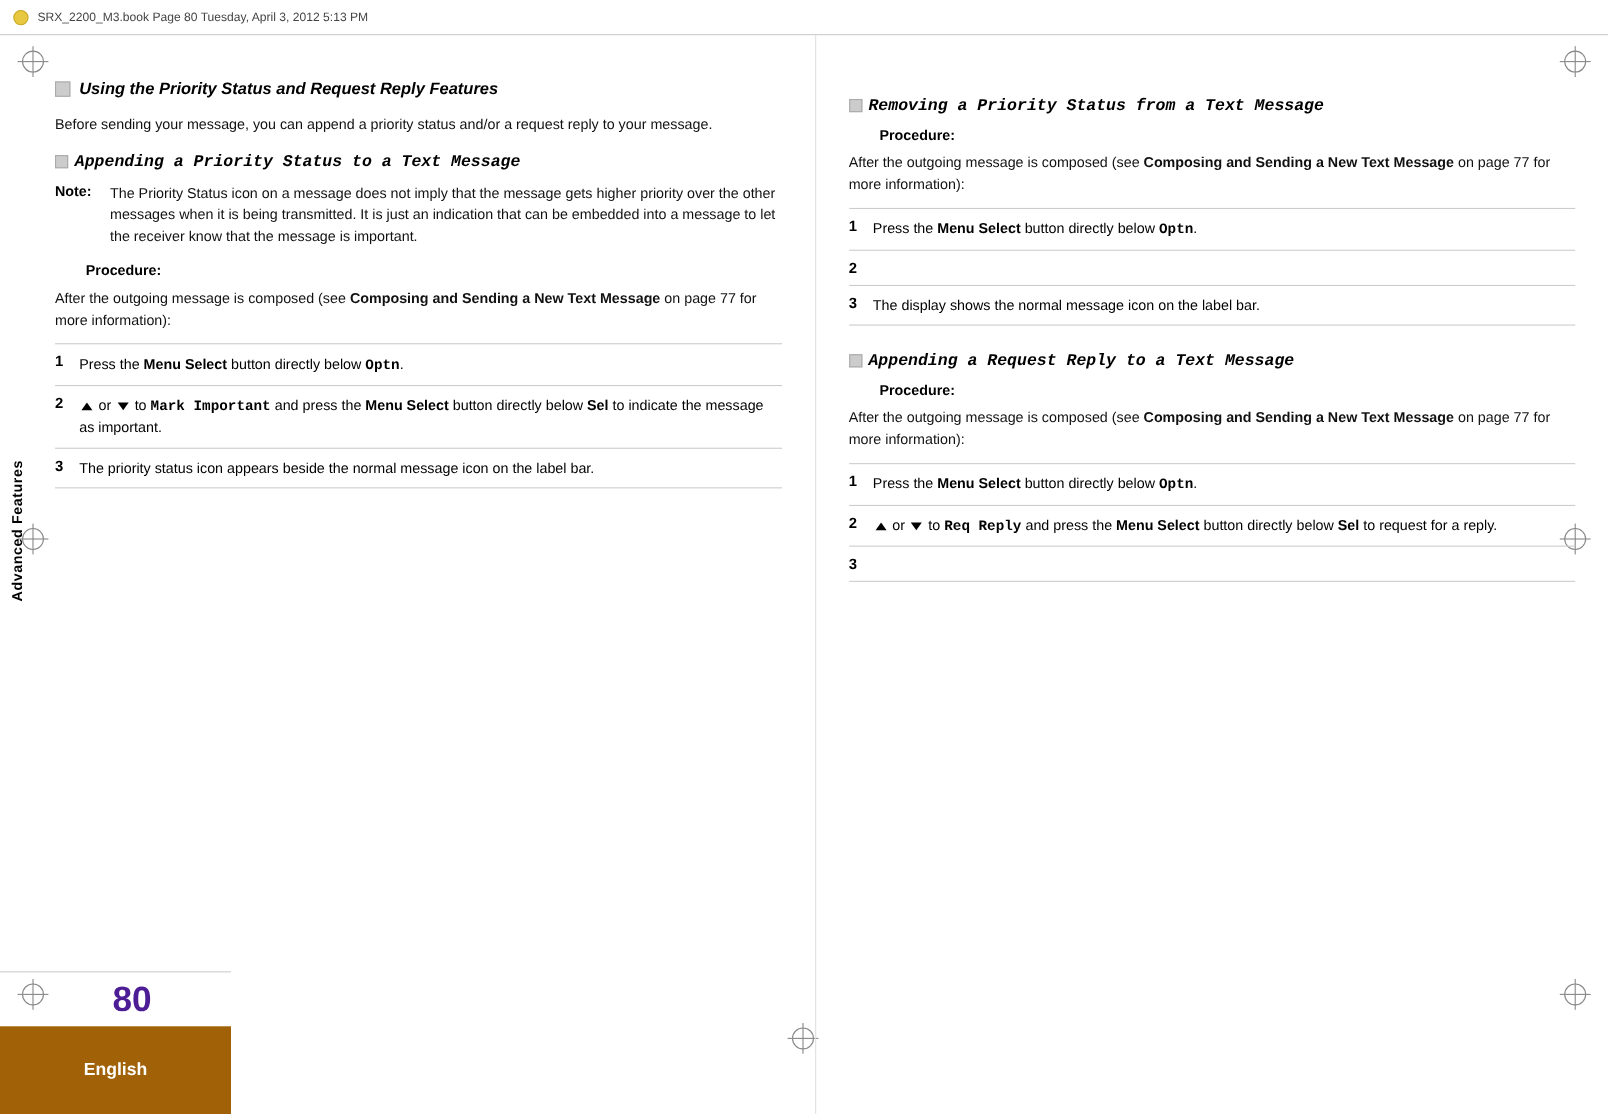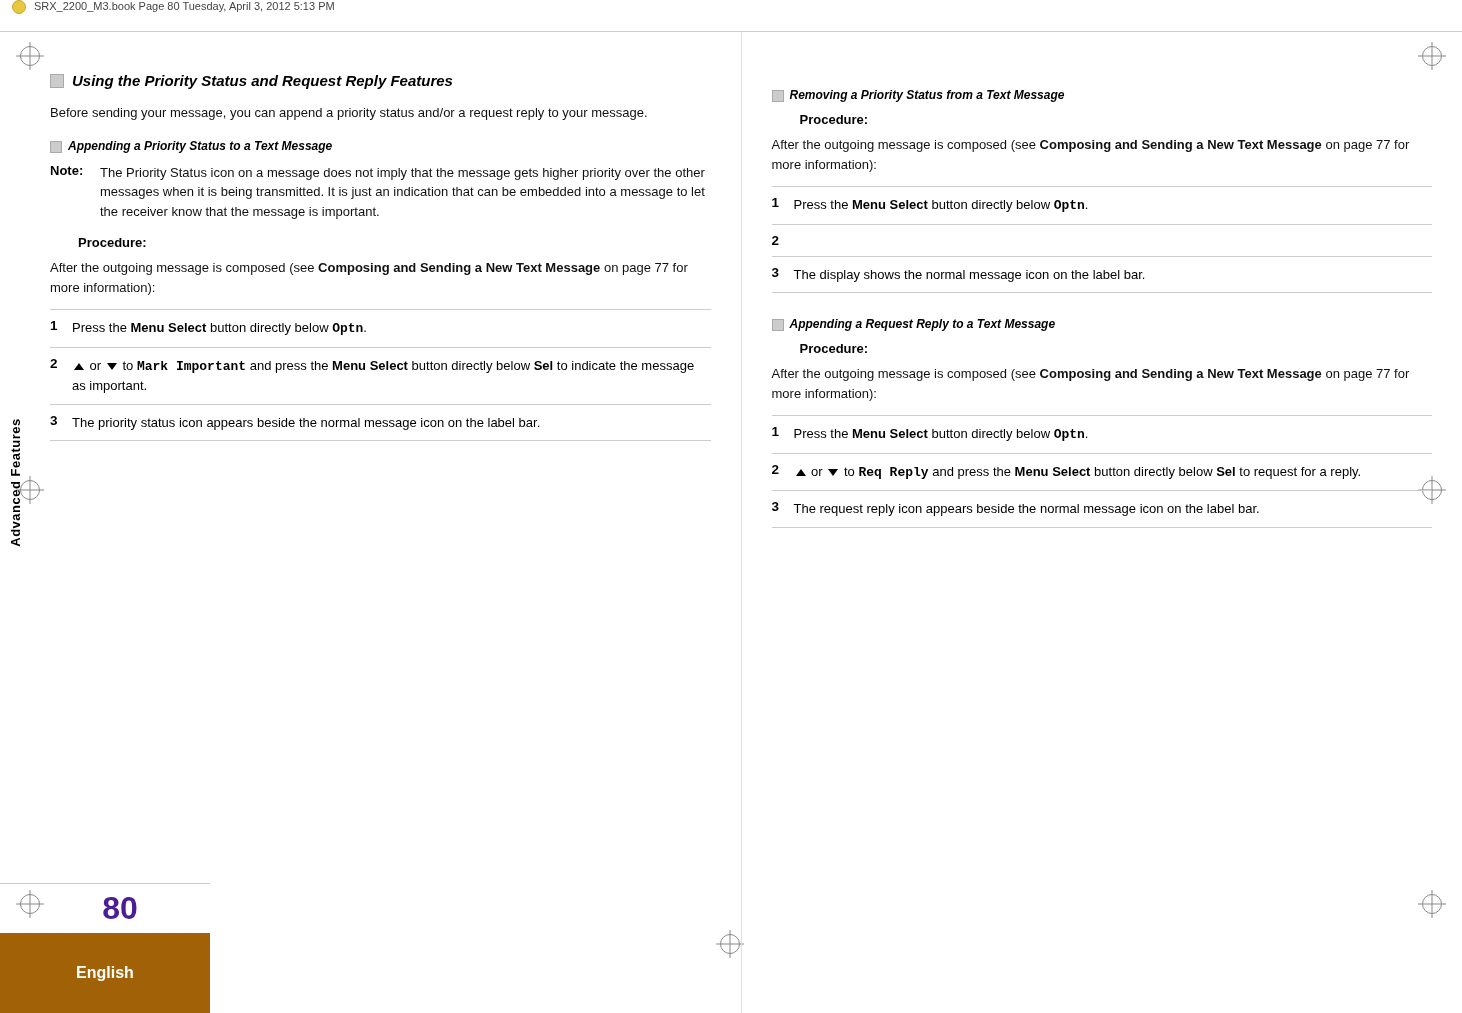--- a/index.html
+++ b/index.html
@@ -17,20 +17,21 @@
 
     
     .top-bar {
       position: absolute;
       top: 0;
       left: 0;
       right: 0;
       height: 32px;
       border-bottom: 1px solid #cccccc;
       display: flex;
+      align-items: center;
       padding: 0 12px;
       background: #ffffff;
     }
 
     .top-bar-icon {
       width: 14px;
       height: 14px;
       border-radius: 50%;
       background: #e8c840;
       border: 1px solid #c8a820;
@@ -195,23 +196,24 @@
       width: 12px;
       height: 12px;
       background: #cccccc;
       border: 1px solid #aaaaaa;
       margin-right: 6px;
       margin-top: 2px;
       flex-shrink: 0;
     }
 
     .sub-heading-text {
-      font-size: 12px;
+      font-size: 15px;
       font-weight: bold;
       font-style: italic;
+      font-family: Liberation Mono, monospace;
     }
 
     p {
       font-size: 13px;
       line-height: 1.5;
       margin-bottom: 12px;
       color: #111111;
     }
 
     .note-block {
@@ -433,17 +435,16 @@
 
     <div class="step-item">
       <span class="step-number">2</span>
       <span class="step-content">
         <span class="arrow-up"></span> or <span class="arrow-down"></span> to <span class="monospace">Req Reply</span> and press the <strong>Menu Select</strong> button directly below <strong>Sel</strong> to request for a reply.
       </span>
     </div>
 
     <div class="step-item last-step-border">
       <span class="step-number">3</span>
-      <span class="step-content">The request reply icon appears beside the normal message icon on the label bar.</span>
     </div>
 
   </div>
 </div>
 
 </body></html>

